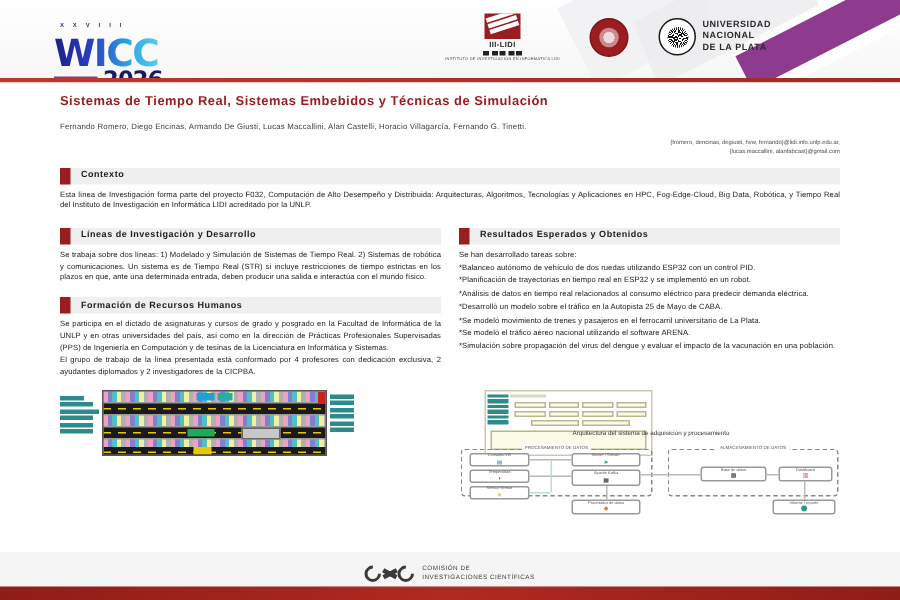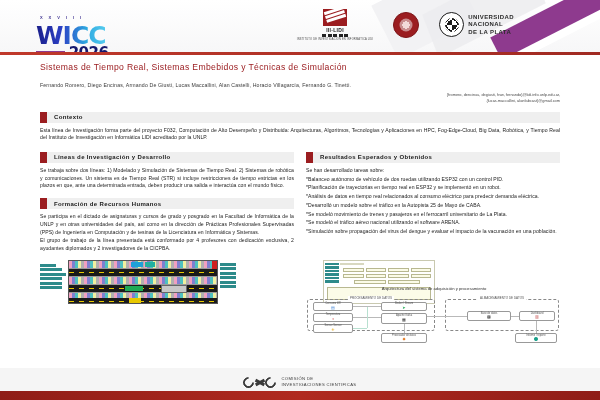--- a/index.html
+++ b/index.html
@@ -141,21 +141,21 @@
     height: 3px;
     background: linear-gradient(90deg,#c0392b 0%,#a02a22 100%);
   }
 
   
   .body {
     padding: 7px 40px 0 40px;
     background: #ffffff;
   }
   .poster-title {
-    font-size: 8.6px; font-weight: normal; color: #9b1d20;
+    font-size: 8.6px; font-weight: bold; color: #9b1d20;
     letter-spacing: .35px; margin-bottom: 10px;
   }
   .authors {
     font-size: 5.2px; color: #3a3a3a; line-height: 1.5;
     letter-spacing: .15px;
   }
   .emails {
     font-size: 3.9px; color: #4a4a4a; text-align: right;
     line-height: 1.5; margin-top: 2px;
   }

